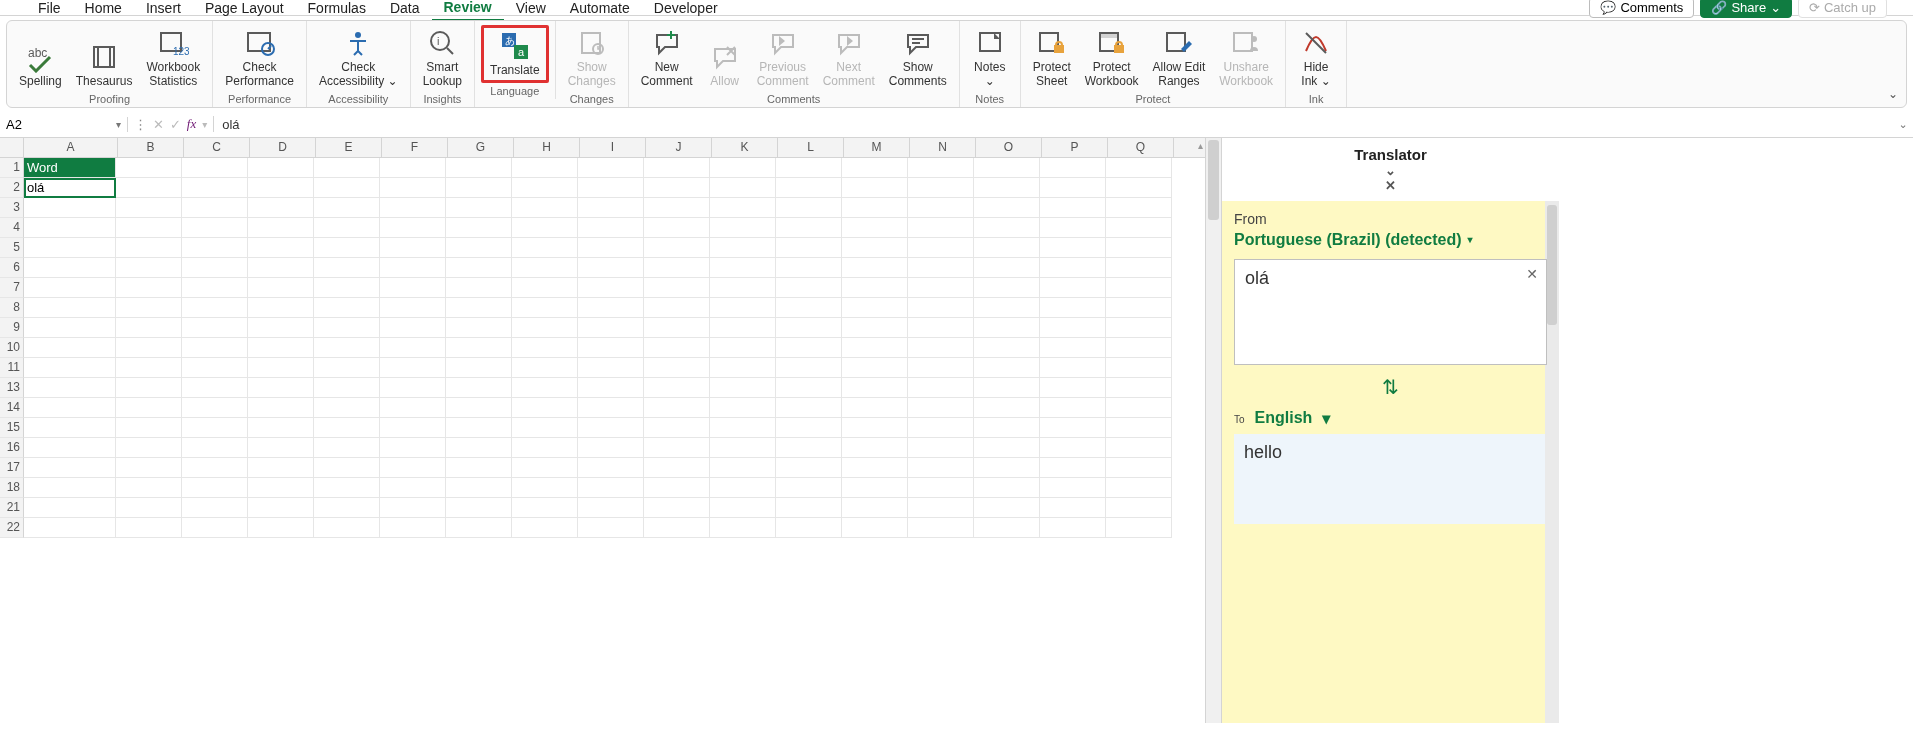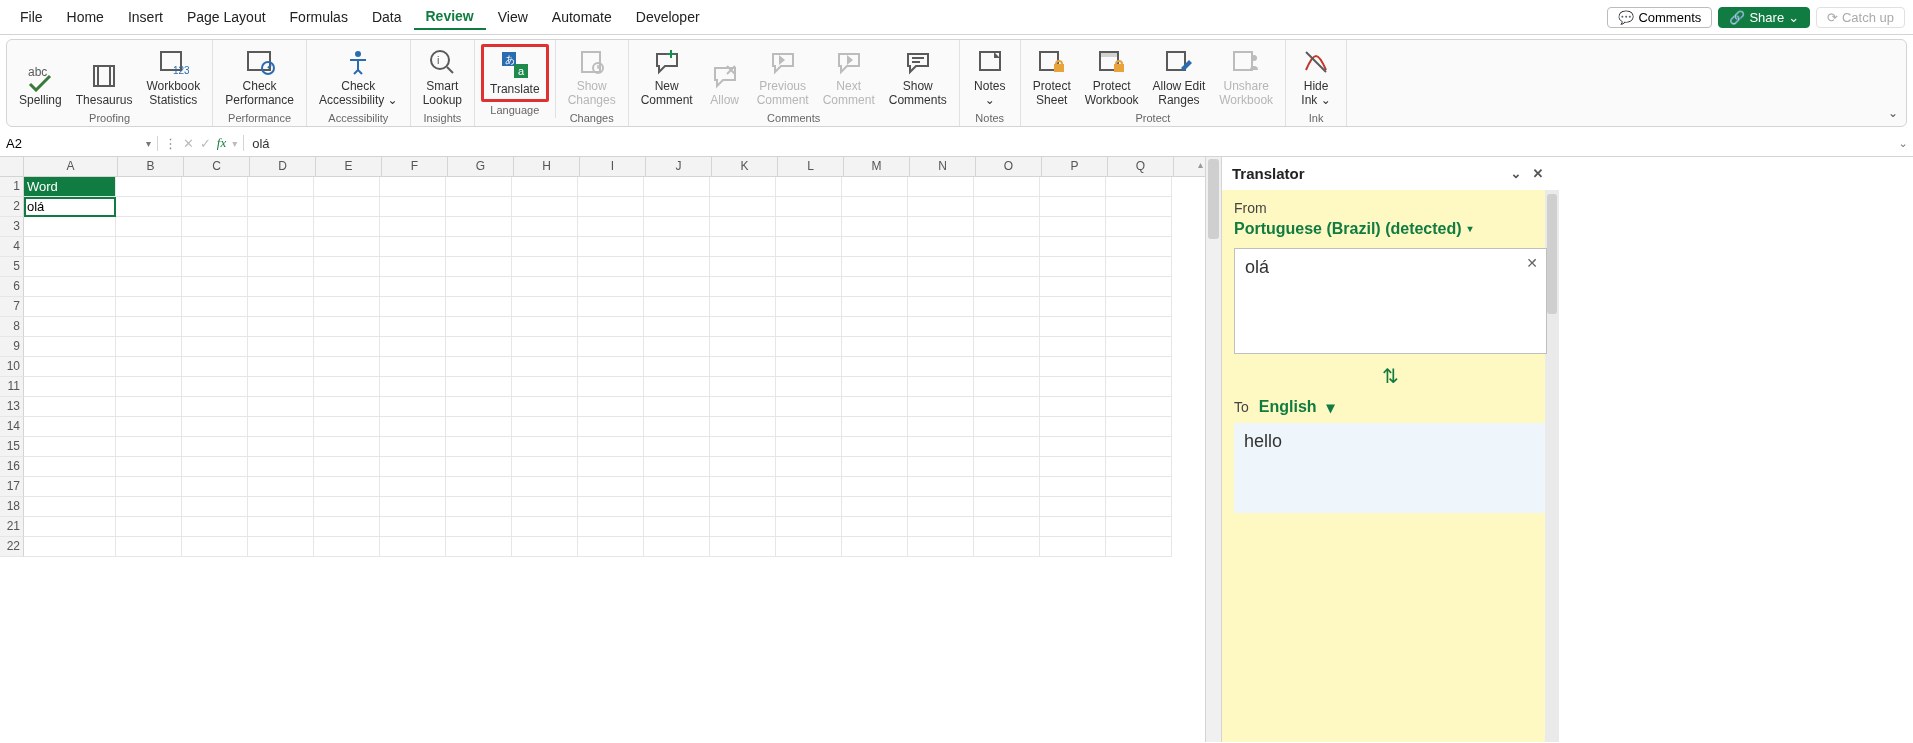--- a/index.html
+++ b/index.html
@@ -1,43 +1,43 @@
 <!DOCTYPE html>
 <html><head>
 <meta charset="utf-8">
 <style>
   * { box-sizing: border-box; margin: 0; padding: 0; font-family: "Segoe UI", Arial, sans-serif; }
   body { width: 1913px; height: 743px; background: #fff; overflow: hidden; position: relative; }
 
   
-  .tabs { display: flex; align-items: center; height: 35px; border-bottom: 1px solid #d4d4d4; padding: 0 8px; }
+  .tabs { display: flex; align-items: center; height: 16px; border-bottom: 1px solid #d4d4d4; padding: 0 26px; }
   .tabs .tab { padding: 4px 12px; font-size: 14px; color: #222; cursor: pointer; }
   .tabs .tab.active { color: #107c41; border-bottom: 2px solid #107c41; font-weight: 600; }
   .tabs-right { margin-left: auto; display: flex; align-items: center; gap: 6px; }
   .chip { border: 1px solid #bcbcbc; border-radius: 4px; padding: 2px 10px; font-size: 13px; display: flex; align-items: center; gap: 4px; background: #fff; }
   .chip.share { background: #107c41; color: #fff; border-color: #107c41; }
   .chip.disabled { color: #aaa; border-color: #e0e0e0; }
 
   
   .ribbon { display: flex; align-items: flex-start; background: #fafafa; border: 1px solid #d4d4d4; border-radius: 6px; margin: 4px 6px; position: relative; }
   .group { display: flex; flex-direction: column; align-items: center; border-right: 1px solid #e1e1e1; padding: 4px 6px 2px; }
   .group-items { display: flex; align-items: flex-end; gap: 2px; }
   .btn { display: flex; flex-direction: column; align-items: center; justify-content: flex-start; width: auto; min-width: 48px; padding: 2px 6px; font-size: 12px; color: #333; text-align: center; line-height: 1.15; cursor: pointer; }
   .btn.disabled { color: #b6b6b6; }
   .btn .icon { width: 32px; height: 32px; display: flex; align-items: center; justify-content: center; margin-bottom: 2px; }
   .btn.highlight { border: 3px solid #e03131; border-radius: 2px; }
   .group-label { font-size: 11px; color: #666; margin-top: 2px; }
   .ribbon-collapse { position: absolute; right: 8px; bottom: 6px; font-size: 12px; color: #555; }
 
   
   .fbar { display: flex; align-items: center; height: 26px; border-bottom: 1px solid #d4d4d4; }
-  .namebox { display: flex; align-items: center; width: 158px; border-right: 1px solid #d4d4d4; padding: 0 6px; font-size: 13px; }
+  .namebox { display: flex; align-items: center; width: 128px; border-right: 1px solid #d4d4d4; padding: 0 6px; font-size: 13px; }
   .namebox .caret { margin-left: auto; font-size: 10px; color: #777; }
   .fx-controls { display: flex; align-items: center; gap: 6px; padding: 0 6px; border-right: 1px solid #d4d4d4; color: #888; font-size: 13px; }
-  .fx-controls .fx { font-style: italic; font-family: "Times New Roman", serif; color: #15803d; }
+  .fx-controls .fx { font-style: italic; font-family: "Times New Roman", serif; color: #701a75; }
   .formula-input { flex: 1; padding: 0 8px; font-size: 13px; color: #333; }
   .fbar .collapse { width: 20px; text-align: center; color: #777; font-size: 11px; }
 
   
   .gridwrap { display: flex; height: calc(100% - 28px - 104px - 26px); }
   .gridleft { flex: 0 0 1205px; position: relative; overflow: hidden; }
   .colheads { display: flex; height: 20px; border-bottom: 1px solid #d4d4d4; background: #f3f3f3; }
   .corner { width: 24px; border-right: 1px solid #d4d4d4; background: #f3f3f3; }
   .colhead { width: 66px; border-right: 1px solid #d4d4d4; text-align: center; font-size: 12px; color: #555; display:flex; align-items:center; justify-content:center;}
   .colhead.first { width: 94px; }
@@ -47,32 +47,32 @@
   .cell { border-right: 1px solid #e6e6e6; border-bottom: 1px solid #e6e6e6; width: 66px; font-size: 13px; padding: 0 3px; display:flex; align-items:center;}
   .cell.first { width: 92px; }
   .cell.header { background: #107c41; color: #fff; font-weight: 400; }
   .cell.selected { outline: 2px solid #107c41; outline-offset: -2px; }
   .grid-vscroll { width: 16px; background: #f0f0f0; border-left: 1px solid #d4d4d4; position: relative; }
   .grid-vscroll .thumb { position: absolute; top: 2px; left: 2px; right: 2px; height: 80px; background: #cfcfcf; border-radius: 3px; }
   .grid-end-marker { position:absolute; right:2px; top:2px; font-size:10px; color:#999;}
 
   
   .pane { width: 338px; border-left: 1px solid #d4d4d4; display: flex; flex-direction: column; }
-  .pane-header { display: flex; align-items: center; padding: 8px 10px; font-size: 15px; font-weight: 600; color: #222; }
+  .pane-header { display: flex; align-items: center; padding: 8px 10px; font-size: 15px; font-weight: 600; color: #222; flex-direction: column; }
   .pane-header .spacer { flex: 1; }
   .pane-header .ico { width: 22px; text-align: center; color: #555; cursor: pointer; font-size: 13px;}
   .pane-body { background: #fef9c3; flex: 1; padding: 10px 12px; overflow-y: auto; position: relative; }
   .pane-label { font-size: 14px; color: #444; margin-bottom: 4px; }
   .lang-select { font-size: 16px; color: #107c41; font-weight: 600; display:flex; align-items:center; gap:6px; margin-bottom: 10px; }
   .lang-select .tri { font-size: 10px; }
   .textbox { background: #fff; border: 1px solid #bfbfbf; min-height: 106px; padding: 8px 10px; font-size: 18px; color: #333; position: relative; }
   .textbox .clear { position: absolute; top: 6px; right: 8px; color: #666; font-size: 14px; cursor:pointer;}
   .swap { text-align: center; margin: 10px 0; color: #107c41; font-size: 20px; }
   .to-row { display:flex; align-items: baseline; gap:10px; margin-bottom:6px;}
-  .to-row .to-label{ font-size:14px; color:#444;text-align:center;}
+  .to-row .to-label{ font-size:10px; color:#444;text-align:center;}
   .to-row .to-lang{ font-size:16px; color:#107c41; font-weight:600; display:flex; align-items:center; gap:10px;}
   .resultbox { background: #eef5fb; min-height: 90px; padding: 8px 10px; font-size: 18px; color: #333; }
   .pane-vscroll { position:absolute; right:0; top:0; bottom:0; width:14px; background:#eaeaea; }
   .pane-vscroll .thumb{ position:absolute; top:4px; left:2px; right:2px; height:120px; background:#cfcfcf; border-radius:3px;}
 
   svg { display:block; }
 </style>
 </head>
 <body>
 

